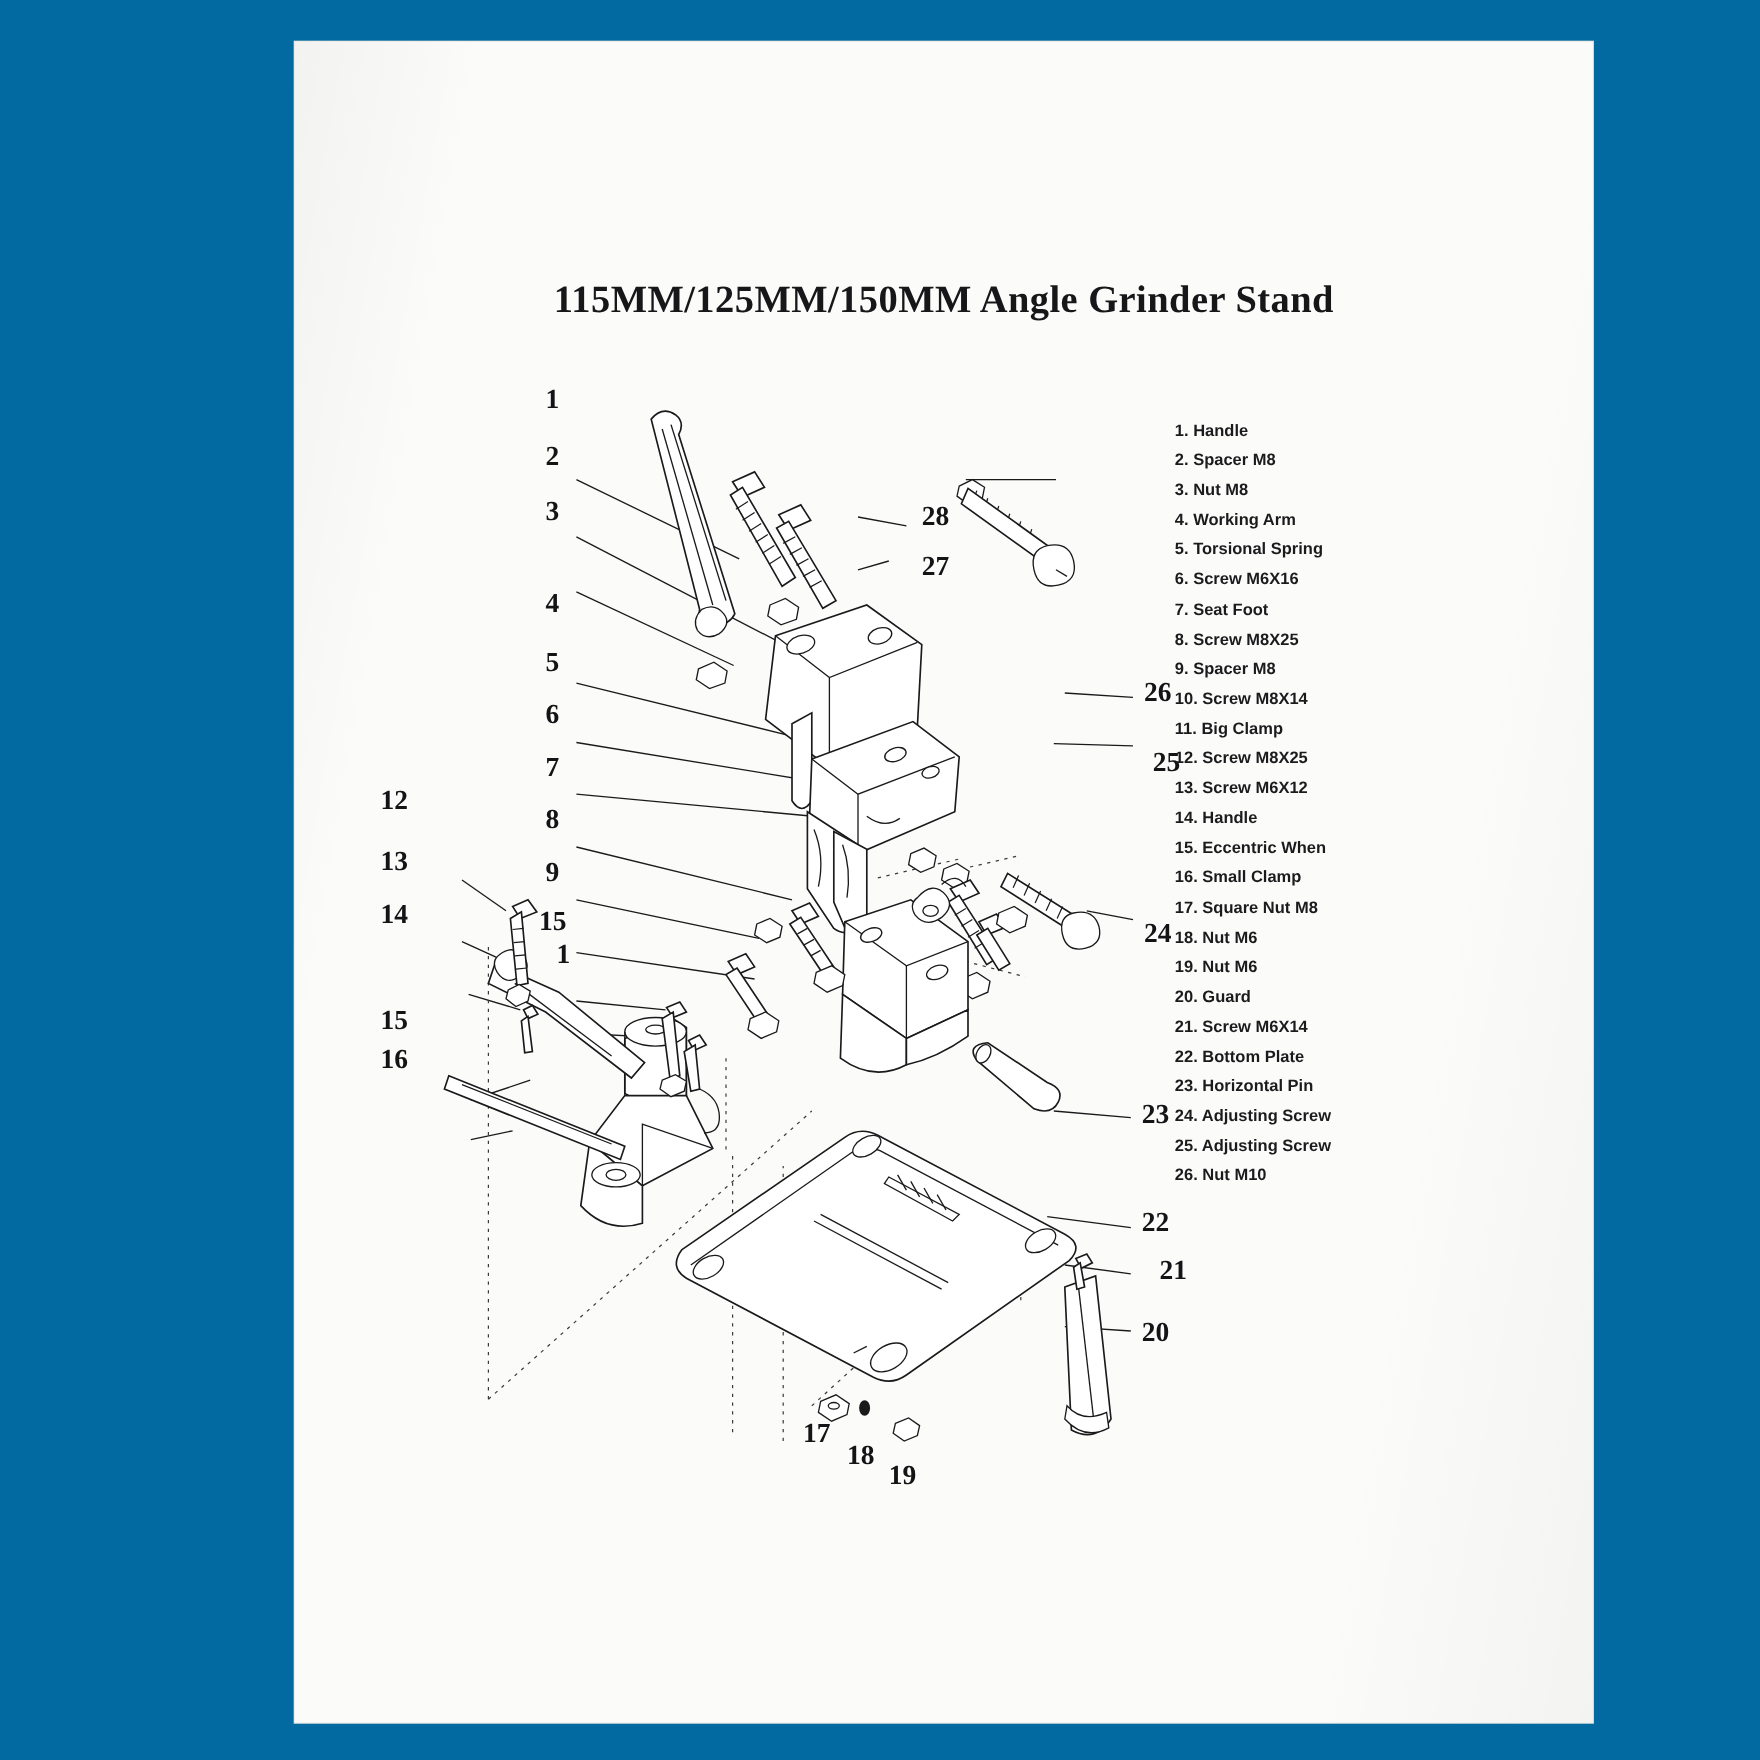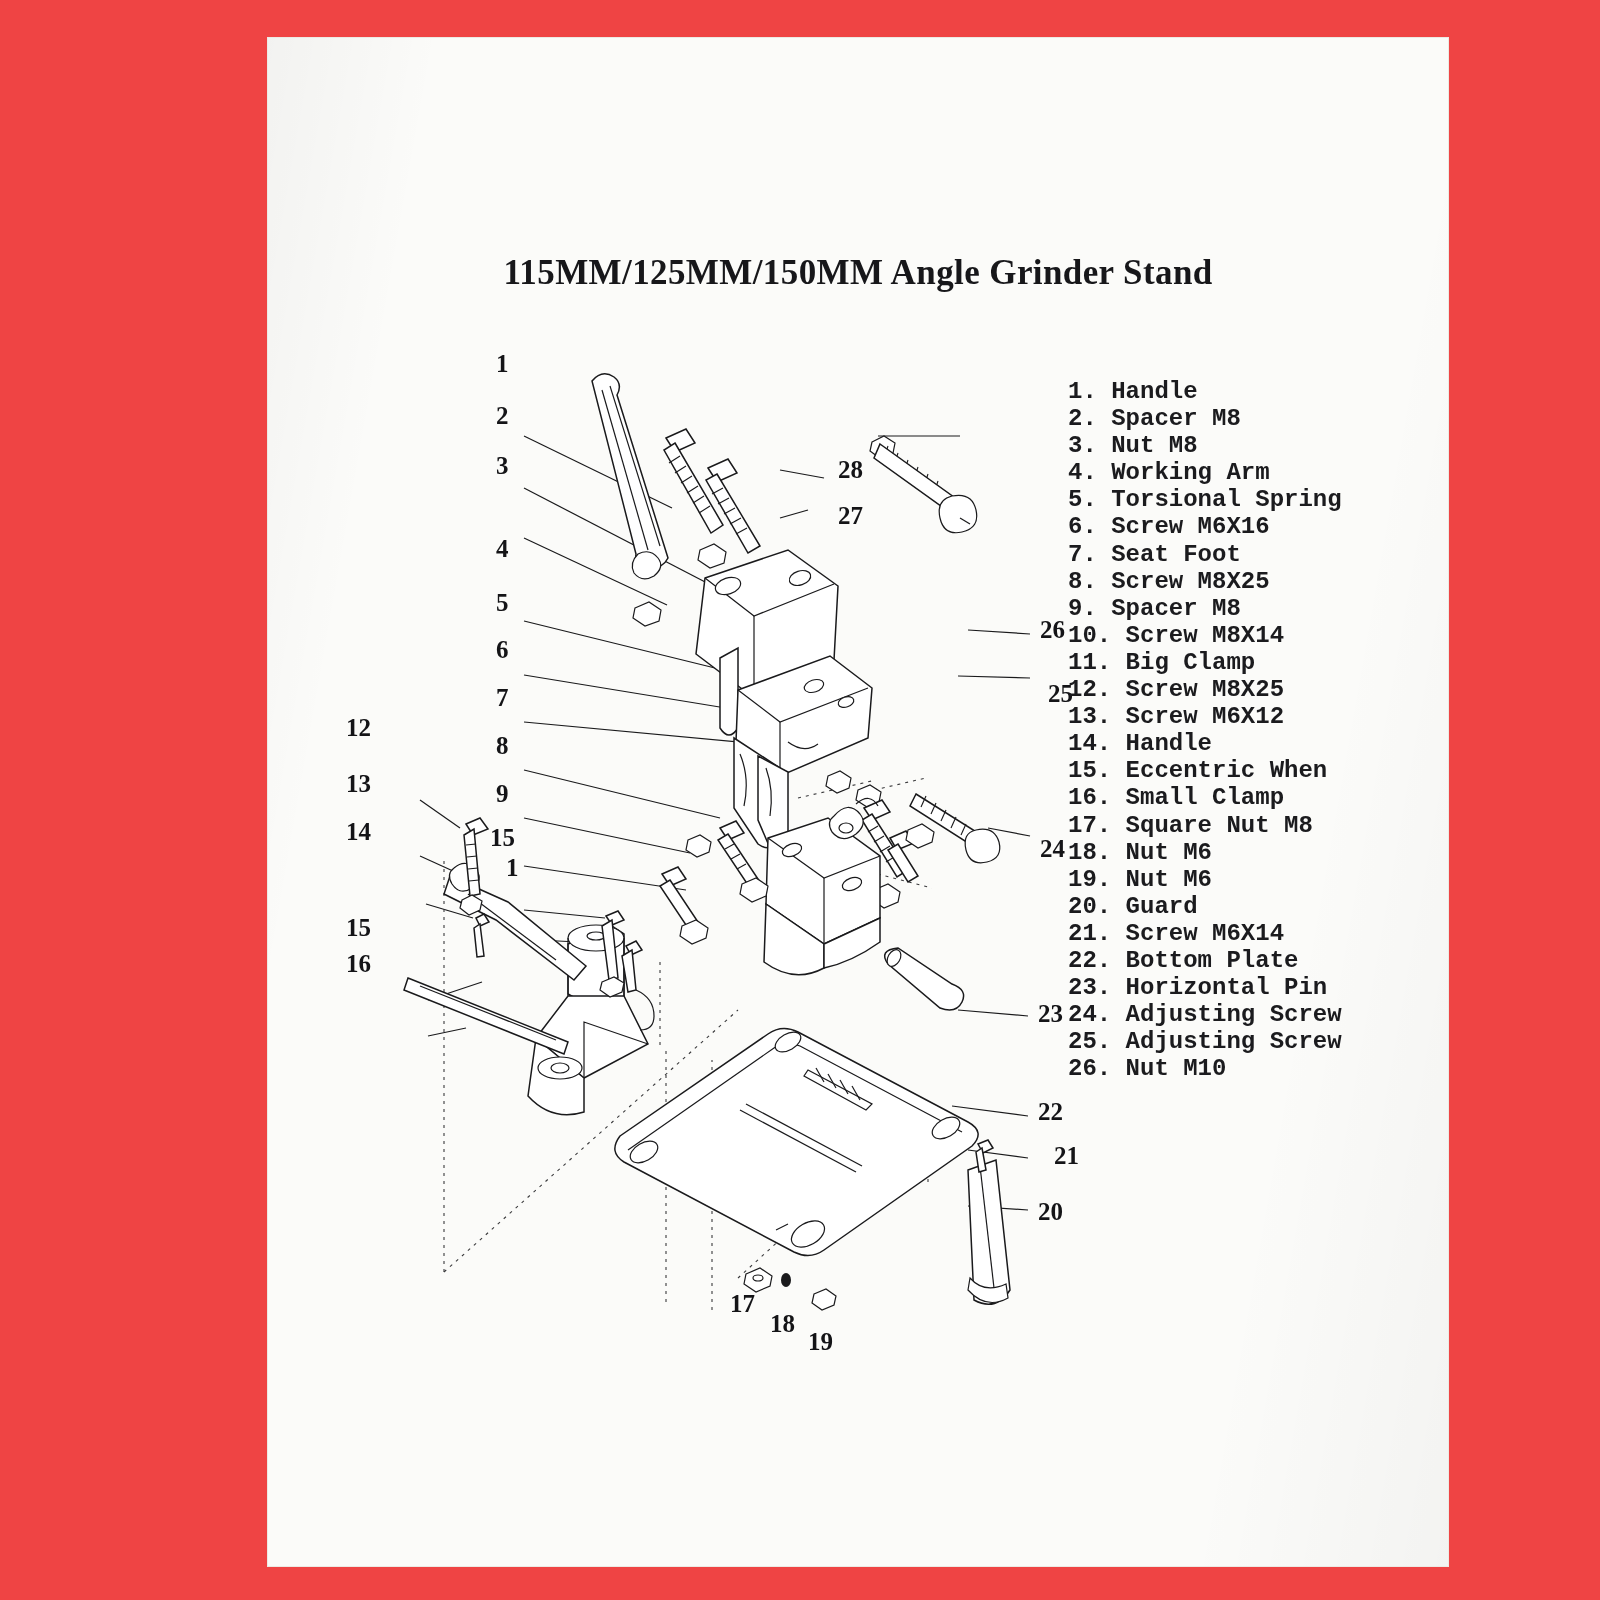--- a/index.html
+++ b/index.html
@@ -4,21 +4,21 @@
 <style>
   html, body {
     margin: 0;
     padding: 0;
     background: #ffffff;
   }
   #page {
     position: relative;
     width: 1600px;
     height: 1600px;
-    background: #ef4444;
+    background: #0369a1;
     overflow: hidden;
     font-family: "Liberation Serif", serif;
   }
   
   #sheet {
     position: absolute;
     left: 268px;
     top: 38px;
     width: 1180px;
     height: 1528px;
@@ -44,23 +44,23 @@
     font-size: 35px;
     letter-spacing: 0.4px;
     color: #17171a;
     white-space: nowrap;
   }
   #legend {
     position: absolute;
     left: 800px;
     top: 340px;
     width: 330px;
-    font-family: Liberation Mono, monospace;
+    font-family: Liberation Sans, sans-serif;
     font-weight: bold;
-    font-size: 24px;
+    font-size: 15px;
     line-height: 27.1px;
     color: #1b1b1e;
   }
   .legend-item {
     white-space: nowrap;
   }
   #figure {
     position: absolute;
     left: 0;
     top: 0;

